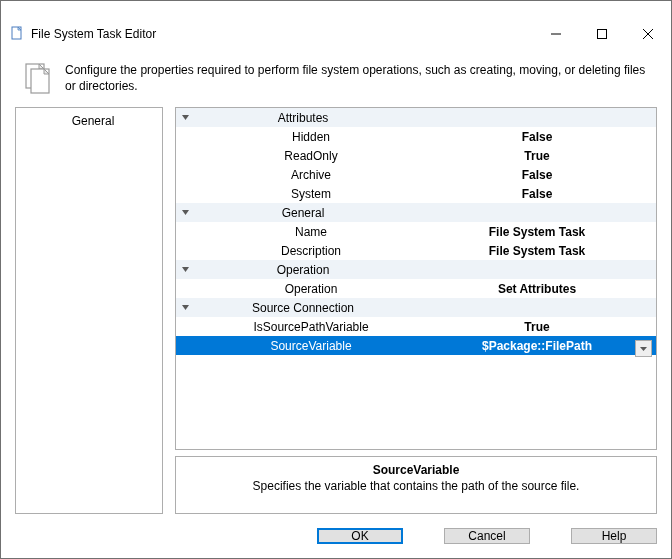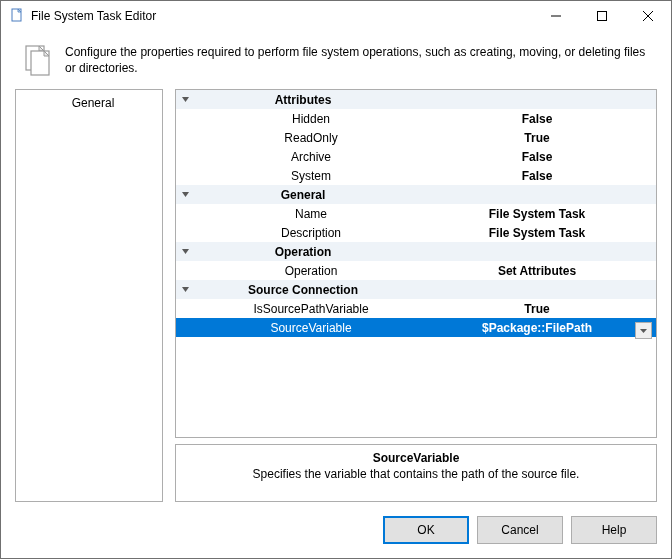--- a/index.html
+++ b/index.html
@@ -1,48 +1,48 @@
 <!DOCTYPE html>
 <html><head>
 <meta charset="utf-8">
 <style>
   * { box-sizing: border-box; }
   html, body { margin: 0; padding: 0; font-family: "Segoe UI", Arial, sans-serif; font-size: 12px; color: #000; }
   .window { width: 672px; height: 559px; border: 1px solid #707070; background: #fff; display: flex; flex-direction: column; position: relative; }
-  .titlebar { height: 30px; display: flex; align-items: center; padding-left: 8px; }
+  .titlebar { height: 30px; display: flex; align-items: center; padding-left: 8px; margin-top: 18px; }
   .titlebar .icon { width: 16px; height: 16px; margin-right: 6px; }
   .titlebar .title { flex: 1; font-size: 12px; }
   .winbtns { display: flex; height: 100%; }
   .winbtn { width: 46px; display: flex; align-items: center; justify-content: center; }
   .winbtn svg { display: block; }
   .intro { display: flex; align-items: center; padding: 10px 16px 12px 20px; }
   .intro .bigicon { width: 34px; height: 34px; margin-right: 10px; flex: none; margin-top: 2px;}
   .intro .text { font-size: 12px; color: #000; line-height: 1.35; padding-top: 2px;}
   .body { flex: 1; display: flex; padding: 0 14px 0 14px; gap: 12px; min-height: 0; text-align: center; }
   .sidebar { width: 148px; border: 1px solid #adadad; background: #fff; padding: 4px 0; }
   .sidebar .item { padding: 2px 10px 2px 18px; font-size: 12px; color: #000; cursor: default; }
   .main { flex: 1; display: flex; flex-direction: column; min-height: 0; }
   .grid { flex: 1; border: 1px solid #adadad; background: #fff; overflow: hidden; display: flex; flex-direction: column; }
   .rows { flex: 1; overflow: hidden; }
   .row { display: flex; height: 19px; align-items: center; font-size: 12px; }
   .row.cat { background: #eef3f8; }
   .row .exp { width: 16px; text-align: center; color: #606060; font-size: 11px; padding-left: 2px;}
   .row .label { flex: 0 0 220px; padding-left: 2px; }
-  .row.cat .label { font-weight: 700; }
+  .row.cat .label { font-weight: 400; }
   .row.prop .label { padding-left: 18px; }
   .row .val { flex: 1; font-weight: 700; padding-left: 6px; position: relative; }
   .row.sel { background: #0078d7; color: #fff; }
   .row.sel .val { font-weight: 700; }
   .dd { position: absolute; right: 4px; top: 1px; width: 17px; height: 17px; border: 1px solid #adadad; background: #efefef; display: flex; align-items: center; justify-content: center; }
   .dd svg { display: block; }
   .desc { border: 1px solid #adadad; border-top: 1px solid #adadad; margin-top: 6px; background: #fff; padding: 6px 8px; height: 58px;}
   .desc .dt { font-weight: 700; font-size: 12px; margin-bottom: 2px;}
   .desc .dd2 { font-size: 12px; }
   .footer { padding: 14px 14px 14px 14px; display: flex; justify-content: flex-end; gap: 8px; }
-  .btn { width: 86px; height: 28px; border: 1px solid #adadad; background: #e1e1e1; font-size: 12px; display: flex; align-items: center; justify-content: center; cursor: default;}
+  .btn { width: 86px; height: 16px; border: 1px solid #adadad; background: #e1e1e1; font-size: 12px; display: flex; align-items: center; justify-content: center; cursor: default; margin-left: 33px;}
   .btn.primary { border: 2px solid #0078d7; background: #e1e1e1; }
 </style>
 </head>
 <body>
 
 <div class="window">
 
   <div class="titlebar">
     <span class="icon">
       <svg width="16" height="16" viewBox="0 0 16 16">

